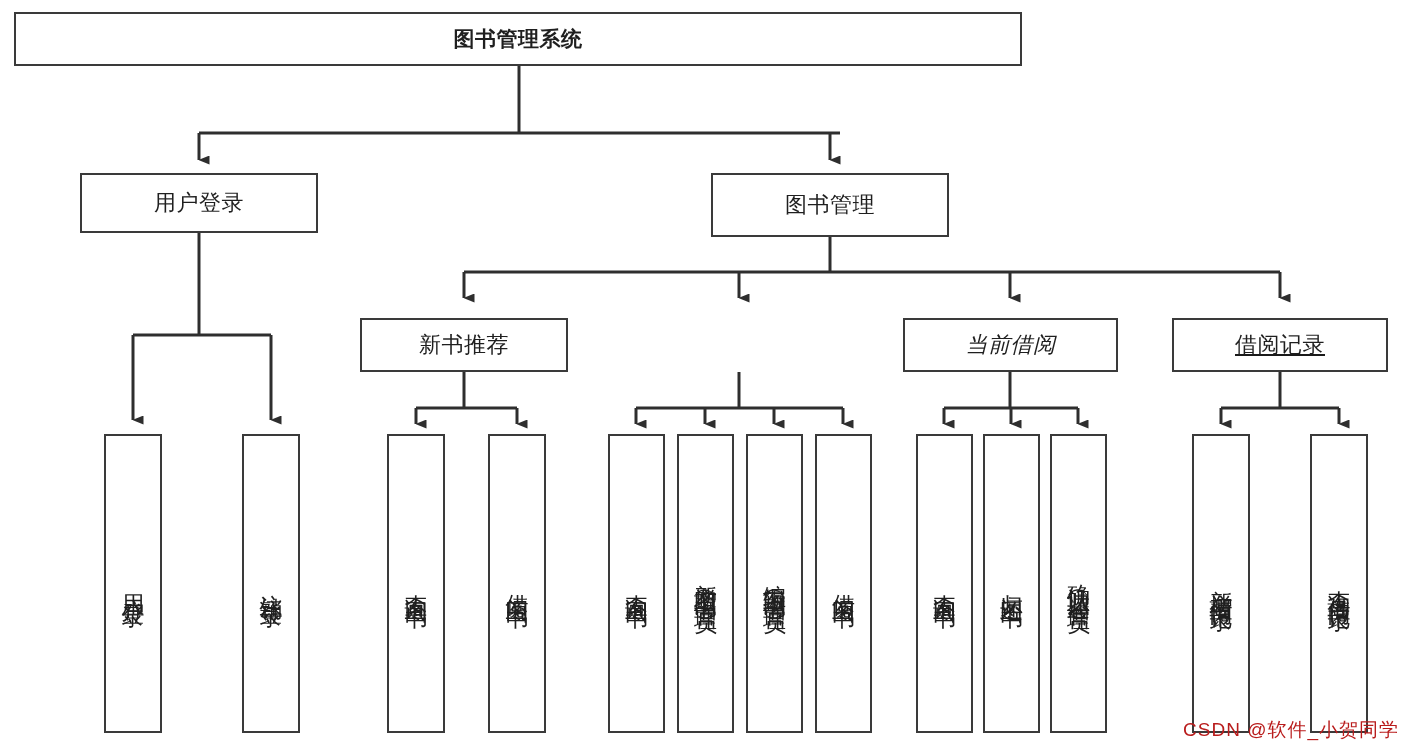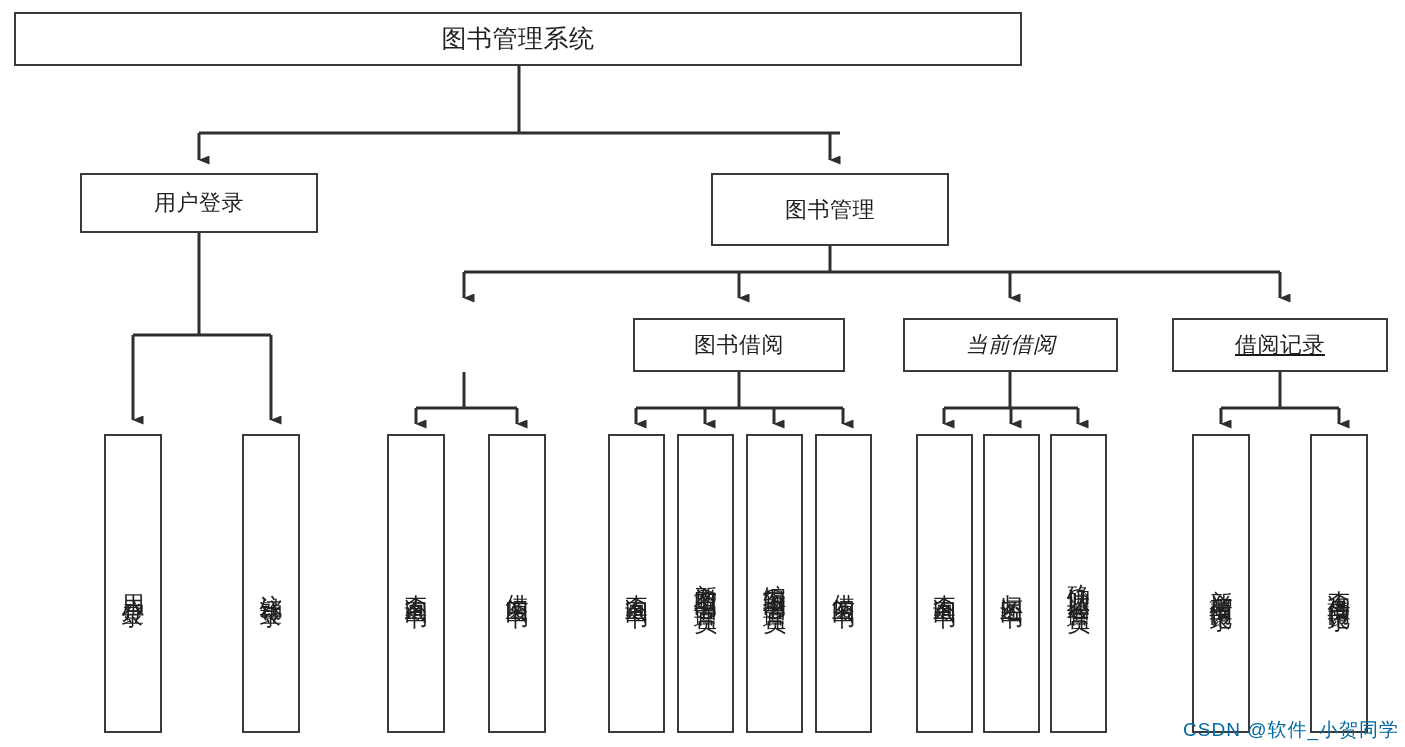--- a/index.html
+++ b/index.html
@@ -19,38 +19,38 @@
     text-align:center;
   }
   .node .lbl{
     display:block;
     color:#1f1f1f;
     letter-spacing:0.5px;
     line-height:1.18;
     white-space:nowrap;
   }
   .node.h .lbl{font-size:22px;}
-  .node.root .lbl{font-size:25px;}
+  .node.root .lbl{font-size:21px;font-weight:bold;}
   .node.v{
     writing-mode:vertical-rl;
     text-orientation:upright;
   }
   .node.v .lbl{
     writing-mode:vertical-rl;
     text-orientation:upright;
     font-size:23px;
     letter-spacing:4px;
     line-height:1;
     white-space:nowrap;
   }
   #watermark{
     position:absolute;
     right:6px;bottom:4px;
     font-size:19px;
-    color:#0369a1;
+    color:#b91c1c;
     letter-spacing:1px;
     white-space:nowrap;
     pointer-events:none;
   }
 </style>
 </head>
 <body>
 
 <div id="stage">
 
@@ -104,26 +104,26 @@
     </g>
   </svg>
 
   <div class="node root h" style="left:14px;top:12px;width:1008px;height:54px;">
     <span class="lbl">图书管理系统</span>
   </div>
 
   <div class="node h" style="left:80px;top:173px;width:238px;height:60px;">
     <span class="lbl">用户登录</span>
   </div>
-  <div class="node h" style="left:711px;top:173px;width:238px;height:73px;">
+  <div class="node h" style="left:711px;top:173px;width:238px;height:64px;">
     <span class="lbl">图书管理</span>
   </div>
 
-  <div class="node h" style="left:633px;top:318px;width:212px;height:54px;">
-    <span class="lbl">图书借阅</span>
+  <div class="node h" style="left:360px;top:318px;width:208px;height:54px;">
+    <span class="lbl">新书推荐</span>
   </div>
   <div class="node h" style="left:903px;top:318px;width:215px;height:54px;font-style:italic;">
     <span class="lbl">当前借阅</span>
   </div>
   <div class="node h" style="left:1172px;top:318px;width:216px;height:54px;text-decoration:underline;">
     <span class="lbl">借阅记录</span>
   </div>
 
   <div class="node v" style="left:104px;top:434px;width:58px;height:299px;">
     <span class="lbl">用户登录</span>

